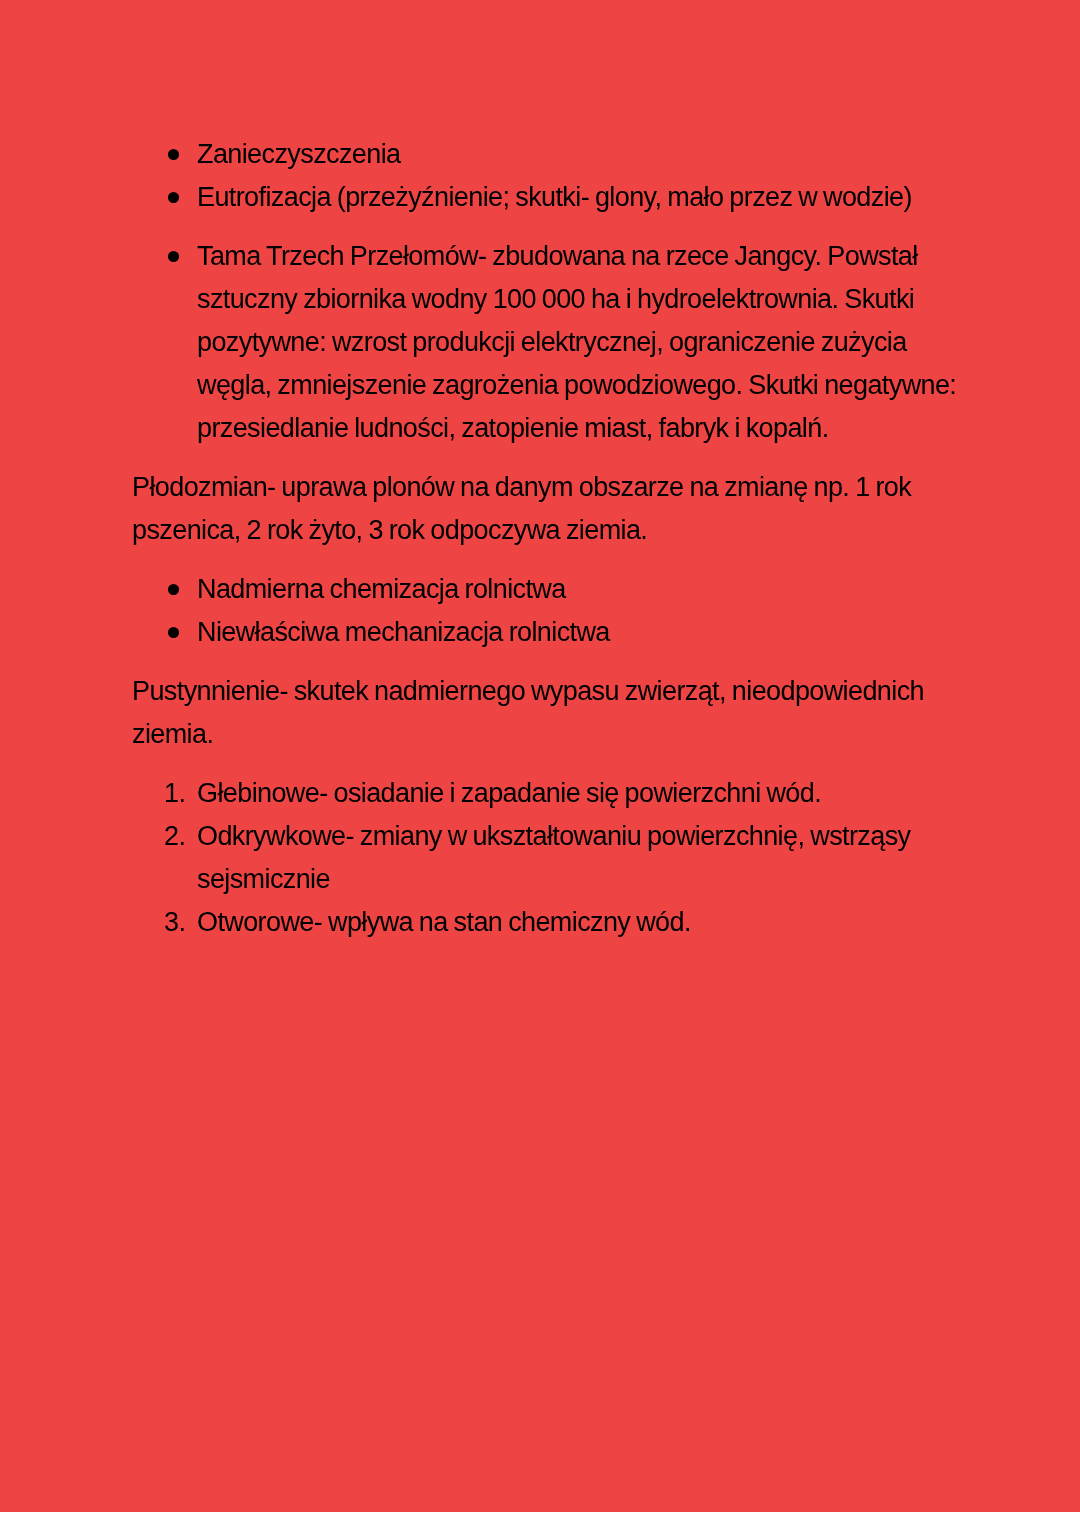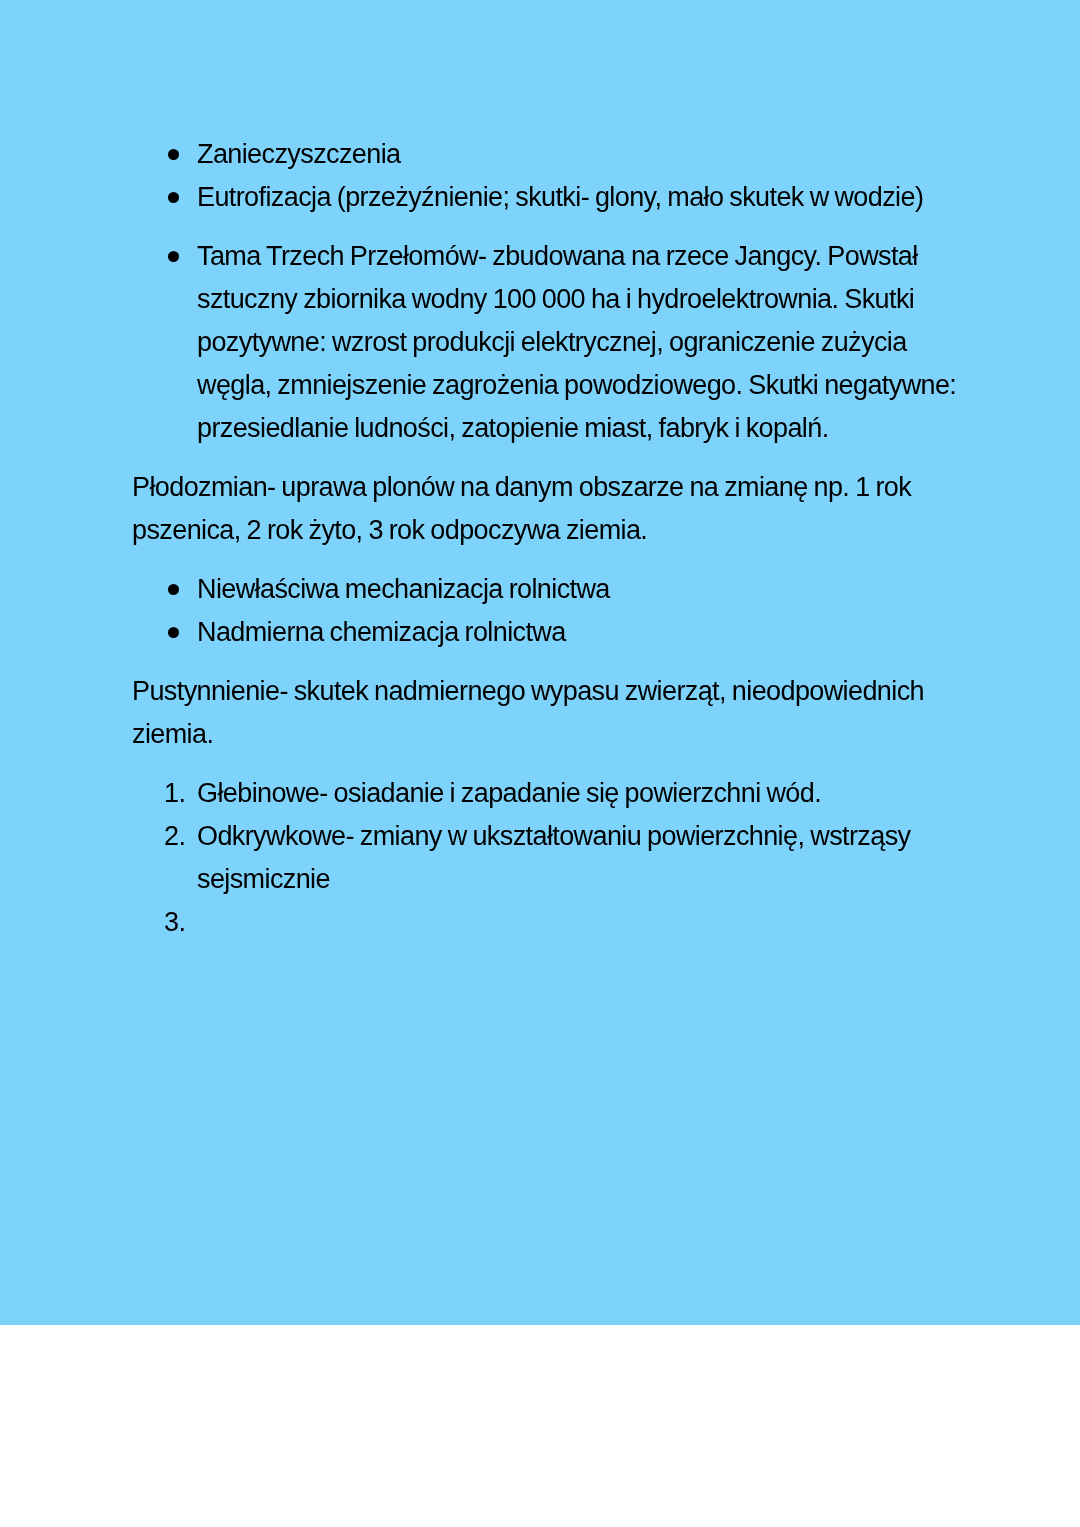--- a/index.html
+++ b/index.html
@@ -13,22 +13,22 @@
       position: relative;
       overflow: hidden;
       font-family: "Liberation Sans", "DejaVu Sans", sans-serif;
       color: #000000;
     }
     .page {
       position: absolute;
       left: 0;
       top: 0;
       width: 1080px;
-      height: 1325px;
-      background: #7dd3fc;
+      height: 1512px;
+      background: #ef4444;
     }
     .content {
       position: absolute;
       left: 132px;
       top: 133px;
       width: 830px;
       font-size: 27px;
       line-height: 43px;
       letter-spacing: -0.6px;
       word-spacing: -1px;
@@ -66,58 +66,59 @@
 <div class="page">
   <div class="content">
 
     <ul>
       <li>
         <span class="bullet"></span>
         <span>Zanieczyszczenia</span>
       </li>
       <li>
         <span class="bullet"></span>
-        <span>Eutrofizacja (przeżyźnienie; skutki- glony, mało skutek w wodzie)</span>
+        <span>Eutrofizacja (przeżyźnienie; skutki- glony, mało przez w wodzie)</span>
       </li>
     </ul>
 
 
     <ul>
       <li>
         <span class="bullet"></span>
         <span>Tama Trzech Przełomów- zbudowana na rzece Jangcy. Powstał sztuczny zbiornika wodny 100 000 ha i hydroelektrownia. Skutki pozytywne: wzrost produkcji elektrycznej, ograniczenie zużycia węgla, zmniejszenie zagrożenia powodziowego. Skutki negatywne: przesiedlanie ludności, zatopienie miast, fabryk i kopalń.</span>
       </li>
     </ul>
 
 
     <p>Płodozmian- uprawa plonów na danym obszarze na zmianę np. 1 rok pszenica, 2 rok żyto, 3 rok odpoczywa ziemia.</p>
 
 
     <ul>
       <li>
         <span class="bullet"></span>
-        <span>Niewłaściwa mechanizacja rolnictwa</span>
+        <span>Nadmierna chemizacja rolnictwa</span>
       </li>
       <li>
         <span class="bullet"></span>
-        <span>Nadmierna chemizacja rolnictwa</span>
+        <span>Niewłaściwa mechanizacja rolnictwa</span>
       </li>
     </ul>
 
     <p>Pustynnienie- skutek nadmiernego wypasu zwierząt, nieodpowiednich ziemia.</p>
 
 
     <ol>
       <li>
         <span class="num">1.</span>
         <span>Głebinowe- osiadanie i zapadanie się powierzchni wód.</span>
       </li>
       <li>
         <span class="num">2.</span>
         <span>Odkrywkowe- zmiany w ukształtowaniu powierzchnię, wstrząsy sejsmicznie</span>
       </li>
       <li>
         <span class="num">3.</span>
+        <span>Otworowe- wpływa na stan chemiczny wód.</span>
       </li>
     </ol>
 
   </div>
 </div>
 
 </body></html>

